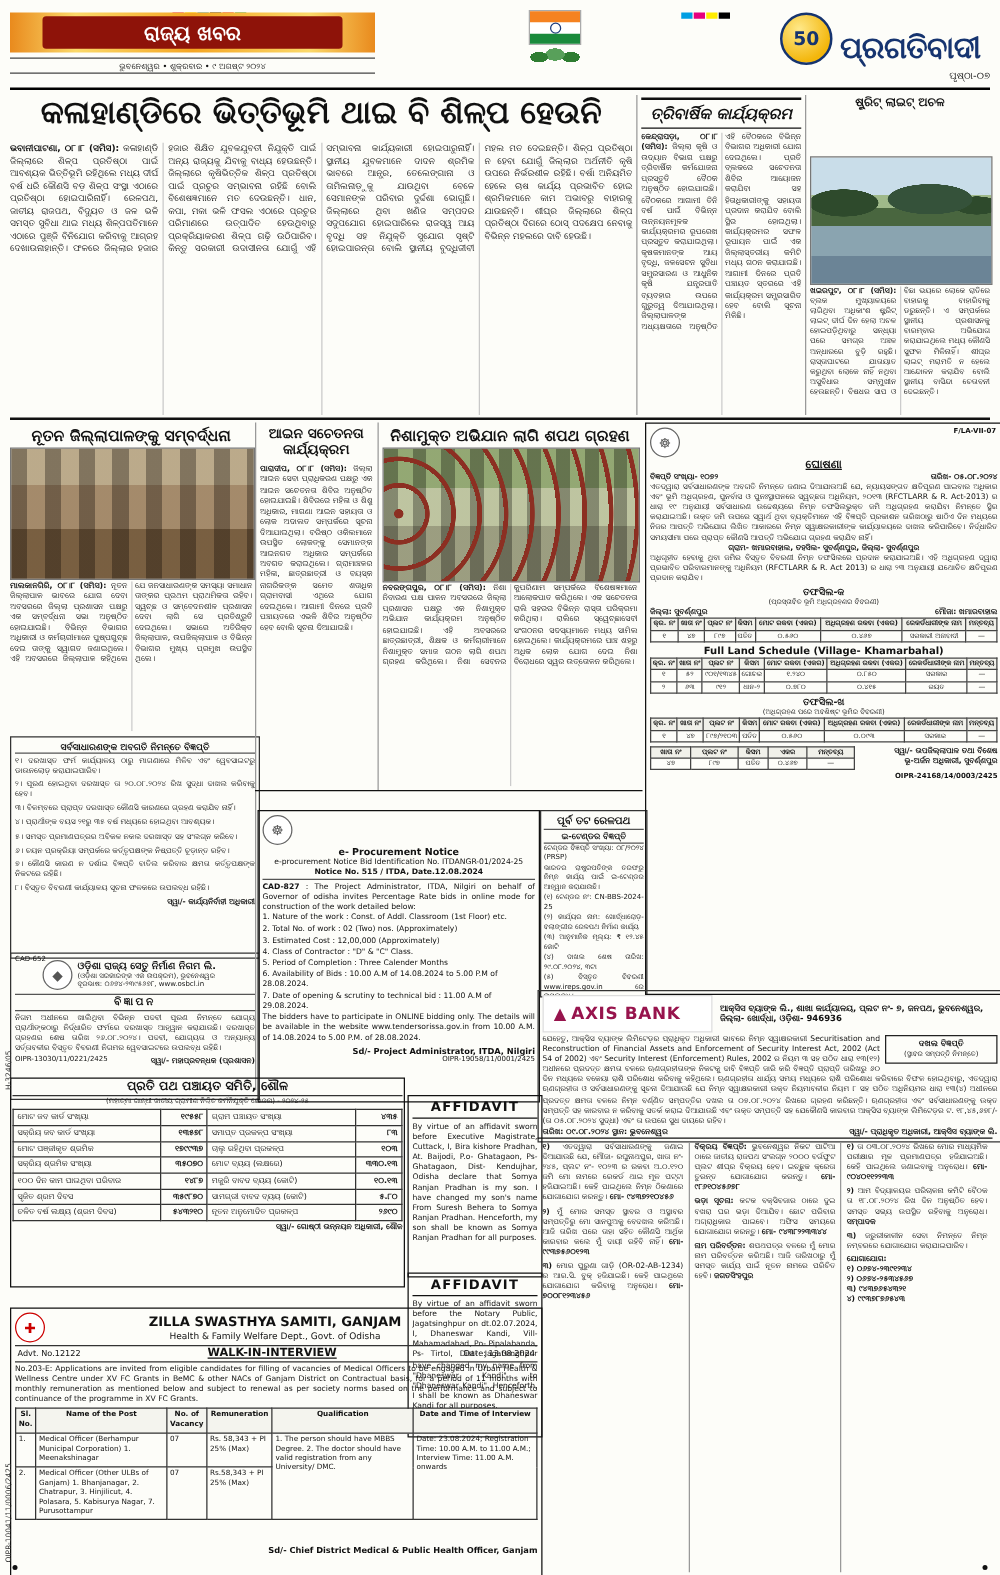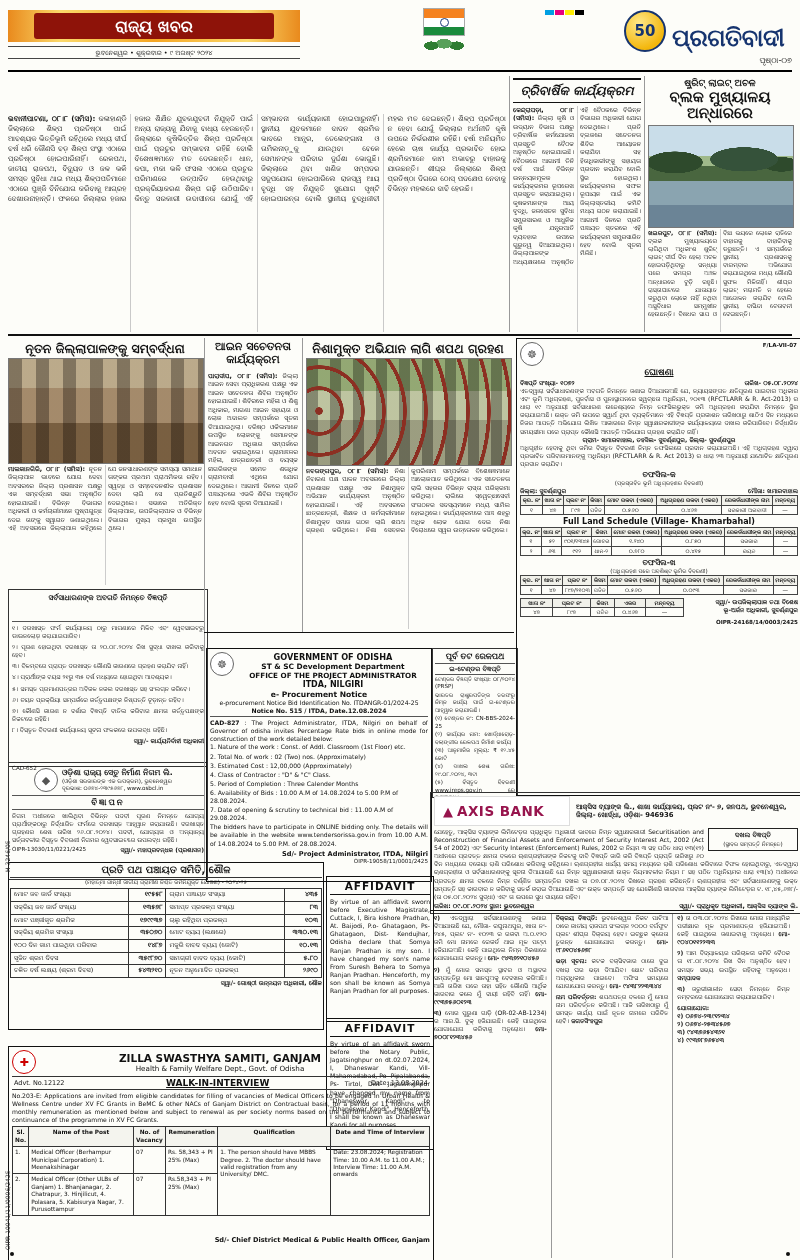--- a/index.html
+++ b/index.html
@@ -113,54 +113,54 @@
   </div>
 
   <div class="abs" style="left:624px;top:8px;width:192px;height:44px;display:flex;align-items:flex-end;gap:6px">
     <div class="logo50">50</div>
     <div class="mastname">ପ୍ରଗତିବାଦୀ</div>
   </div>
   <div class="abs r t8" style="left:600px;top:56px;width:192px">ପୃଷ୍ଠା-୦୭</div>
 
   <div class="abs" style="left:8px;top:70px;width:784px;border-top:2.2px solid #000"></div>
 
+  <div class="abs h-lead c clip" style="left:8px;top:77px;width:498px;height:33px">କଳାହାଣ୍ଡିରେ ଭିତ୍ତିଭୂମି ଥାଇ ବି ଶିଳ୍ପ ହେଉନି</div>
   <div class="abs cols4 j t7 clip" style="left:8px;top:114px;width:498px;height:218px">
     <b>ଭବାନୀପାଟଣା, ୦୮।୮ (ସମିସ):</b>
     <span>କଳାହାଣ୍ଡି ଜିଲ୍ଲାରେ ଶିଳ୍ପ ପ୍ରତିଷ୍ଠା ପାଇଁ ଆବଶ୍ୟକ ଭିତ୍ତିଭୂମି ରହିଥିଲେ ମଧ୍ୟ ଦୀର୍ଘ ବର୍ଷ ଧରି କୌଣସି ବଡ଼ ଶିଳ୍ପ ସଂସ୍ଥା ଏଠାରେ ପ୍ରତିଷ୍ଠା ହୋଇପାରିନାହିଁ। ରେଳପଥ, ଜାତୀୟ ରାଜପଥ, ବିଦ୍ୟୁତ ଓ ଜଳ ଭଳି ସମସ୍ତ ସୁବିଧା ଥାଇ ମଧ୍ୟ ଶିଳ୍ପପତିମାନେ ଏଠାରେ ପୁଞ୍ଜି ବିନିଯୋଗ କରିବାକୁ ଆଗ୍ରହ ଦେଖାଉନାହାନ୍ତି। ଫଳରେ ଜିଲ୍ଲାର ହଜାର ହଜାର ଶିକ୍ଷିତ ଯୁବକଯୁବତୀ ନିଯୁକ୍ତି ପାଇଁ ଅନ୍ୟ ରାଜ୍ୟକୁ ଯିବାକୁ ବାଧ୍ୟ ହେଉଛନ୍ତି। ଜିଲ୍ଲାରେ କୃଷିଭିତ୍ତିକ ଶିଳ୍ପ ପ୍ରତିଷ୍ଠା ପାଇଁ ପ୍ରଚୁର ସମ୍ଭାବନା ରହିଛି ବୋଲି ବିଶେଷଜ୍ଞମାନେ ମତ ଦେଉଛନ୍ତି। ଧାନ, କପା, ମକା ଭଳି ଫସଲ ଏଠାରେ ପ୍ରଚୁର ପରିମାଣରେ ଉତ୍ପାଦିତ ହେଉଥିବାରୁ ପ୍ରକ୍ରିୟାକରଣ ଶିଳ୍ପ ଗଢ଼ି ଉଠିପାରିବ। କିନ୍ତୁ ସରକାରୀ ଉଦାସୀନତା ଯୋଗୁଁ ଏହି ସମ୍ଭାବନା କାର୍ଯ୍ୟକାରୀ ହୋଇପାରୁନାହିଁ। ସ୍ଥାନୀୟ ଯୁବକମାନେ ଦାଦନ ଶ୍ରମିକ ଭାବରେ ଆନ୍ଧ୍ର, ତେଲେଙ୍ଗାନା ଓ ତାମିଲନାଡ଼ୁକୁ ଯାଉଥିବା ବେଳେ ସେମାନଙ୍କ ପରିବାର ଦୁର୍ଦ୍ଦଶା ଭୋଗୁଛି। ଜିଲ୍ଲାରେ ଥିବା ଖଣିଜ ସମ୍ପଦର ସଦୁପଯୋଗ ହୋଇପାରିଲେ ରାଜସ୍ୱ ଆୟ ବୃଦ୍ଧି ସହ ନିଯୁକ୍ତି ସୁଯୋଗ ସୃଷ୍ଟି ହୋଇପାରନ୍ତା ବୋଲି ସ୍ଥାନୀୟ ବୁଦ୍ଧିଜୀବୀ ମହଲ ମତ ଦେଇଛନ୍ତି। ଶିଳ୍ପ ପ୍ରତିଷ୍ଠା ନ ହେବା ଯୋଗୁଁ ଜିଲ୍ଲାର ଅର୍ଥନୀତି କୃଷି ଉପରେ ନିର୍ଭରଶୀଳ ରହିଛି। ବର୍ଷା ଅନିୟମିତ ହେଲେ ଚାଷ କାର୍ଯ୍ୟ ପ୍ରଭାବିତ ହୋଇ ଶ୍ରମିକମାନେ କାମ ଅଭାବରୁ ବାହାରକୁ ଯାଉଛନ୍ତି। ଶୀଘ୍ର ଜିଲ୍ଲାରେ ଶିଳ୍ପ ପ୍ରତିଷ୍ଠା ଦିଗରେ ଠୋସ୍ ପଦକ୍ଷେପ ନେବାକୁ ବିଭିନ୍ନ ମହଲରେ ଦାବି ହେଉଛି।</span>
   </div>
 
   <div class="vr" style="left:509px;top:76px;height:256px"></div>
 
   <div class="abs h-mid c tri-head clip" style="left:513px;top:78px;width:128px">ତ୍ରିବାର୍ଷିକ କାର୍ଯ୍ୟକ୍ରମ</div>
   <div class="abs cols2 j t63 clip" style="left:513px;top:106px;width:128px;height:226px">
     <b>କେନ୍ଦ୍ରାପଡ଼ା, ୦୮।୮ (ସମିସ):</b>
     <span>ଜିଲ୍ଲା କୃଷି ଓ ଉଦ୍ୟାନ ବିଭାଗ ପକ୍ଷରୁ ତ୍ରିବାର୍ଷିକ କର୍ମଯୋଜନା ପ୍ରସ୍ତୁତି ବୈଠକ ଅନୁଷ୍ଠିତ ହୋଇଯାଇଛି। ବୈଠକରେ ଆଗାମୀ ତିନି ବର୍ଷ ପାଇଁ ବିଭିନ୍ନ ଉନ୍ନୟନମୂଳକ କାର୍ଯ୍ୟକ୍ରମର ରୂପରେଖ ପ୍ରସ୍ତୁତ କରାଯାଇଥିଲା। କୃଷକମାନଙ୍କ ଆୟ ବୃଦ୍ଧି, ଜଳସେଚନ ସୁବିଧା ସମ୍ପ୍ରସାରଣ ଓ ଆଧୁନିକ କୃଷି ଯନ୍ତ୍ରପାତି ବ୍ୟବହାର ଉପରେ ଗୁରୁତ୍ୱ ଦିଆଯାଇଥିଲା। ଜିଲ୍ଲାପାଳଙ୍କ ଅଧ୍ୟକ୍ଷତାରେ ଅନୁଷ୍ଠିତ ଏହି ବୈଠକରେ ବିଭିନ୍ନ ବିଭାଗର ଅଧିକାରୀ ଯୋଗ ଦେଇଥିଲେ। ପ୍ରତି ବ୍ଲକରେ ସଚେତନତା ଶିବିର ଆୟୋଜନ କରାଯିବା ସହ ହିତାଧିକାରୀଙ୍କୁ ସହାୟତା ପ୍ରଦାନ କରାଯିବ ବୋଲି ସ୍ଥିର ହୋଇଥିଲା। କାର୍ଯ୍ୟକ୍ରମର ସଫଳ ରୂପାୟନ ପାଇଁ ଏକ ଜିଲ୍ଲାସ୍ତରୀୟ କମିଟି ମଧ୍ୟ ଗଠନ କରାଯାଇଛି। ଆଗାମୀ ଦିନରେ ପ୍ରତି ପଞ୍ଚାୟତ ସ୍ତରରେ ଏହି କାର୍ଯ୍ୟକ୍ରମ ସମ୍ପ୍ରସାରିତ ହେବ ବୋଲି ସୂଚନା ମିଳିଛି।</span>
   </div>
 
   <div class="vr" style="left:644px;top:76px;height:256px"></div>
 
   <div class="abs kick c clip" style="left:648px;top:77px;width:144px">ଷ୍ଟ୍ରିଟ୍ ଲାଇଟ୍ ଅଚଳ</div>
-  <div class="abs bh-head c clip" style="left:648px;top:89px;width:144px;height:34px">ବ୍ଲକ ମୁଖ୍ୟାଳୟ ଅନ୍ଧାରରେ</div>
   <div class="abs ph-pond" style="left:648px;top:125px;width:144px;height:101px"></div>
   <div class="abs cols2 j t6 clip" style="left:648px;top:229px;width:144px;height:103px">
     <b>ଖଇରପୁଟ, ୦୮।୮ (ସମିସ):</b>
     <span>ବ୍ଲକ ମୁଖ୍ୟାଳୟରେ ଲାଗିଥିବା ଅଧିକାଂଶ ଷ୍ଟ୍ରିଟ୍ ଲାଇଟ୍ ଦୀର୍ଘ ଦିନ ହେଲା ଅଚଳ ହୋଇପଡ଼ିଥିବାରୁ ସନ୍ଧ୍ୟା ପରେ ସମଗ୍ର ଅଞ୍ଚଳ ଅନ୍ଧାରରେ ବୁଡ଼ି ରହୁଛି। ରାସ୍ତାଘାଟରେ ଯାତାୟାତ କରୁଥିବା ଲୋକେ ନାହିଁ ନଥିବା ଅସୁବିଧାର ସମ୍ମୁଖୀନ ହେଉଛନ୍ତି। ବିଷଧର ସାପ ଓ ବିଛା ଭୟରେ ଲୋକେ ରାତିରେ ବାହାରକୁ ବାହାରିବାକୁ ଡରୁଛନ୍ତି। ଏ ସମ୍ପର୍କରେ ସ୍ଥାନୀୟ ପ୍ରଶାସନକୁ ବାରମ୍ବାର ଅଭିଯୋଗ କରାଯାଇଥିଲେ ମଧ୍ୟ କୌଣସି ସୁଫଳ ମିଳିନାହିଁ। ଶୀଘ୍ର ଲାଇଟ୍ ମରାମତି ନ ହେଲେ ଆନ୍ଦୋଳନ କରାଯିବ ବୋଲି ସ୍ଥାନୀୟ ବାସିନ୍ଦା ଚେତାବନୀ ଦେଇଛନ୍ତି।</span>
   </div>
 
   <div class="hr" style="left:8px;top:334px;width:784px"></div>
 
   <div class="abs h-sec c clip" style="left:8px;top:341px;width:194px">ନୂତନ ଜିଲ୍ଲାପାଳଙ୍କୁ ସମ୍ବର୍ଦ୍ଧନା</div>
   <div class="abs ph-felic" style="left:8px;top:358px;width:194px;height:104px"></div>
   <div class="abs cols2 j t63 clip" style="left:8px;top:465px;width:194px;height:120px">
     <b>ମାଲକାନଗିରି, ୦୮।୮ (ସମିସ):</b>
     <span>ନୂତନ ଜିଲ୍ଲାପାଳ ଭାବରେ ଯୋଗ ଦେବା ଅବସରରେ ଜିଲ୍ଲା ପ୍ରଶାସନ ପକ୍ଷରୁ ଏକ ସମ୍ବର୍ଦ୍ଧନା ସଭା ଅନୁଷ୍ଠିତ ହୋଇଯାଇଛି। ବିଭିନ୍ନ ବିଭାଗର ଅଧିକାରୀ ଓ କର୍ମଚାରୀମାନେ ପୁଷ୍ପଗୁଚ୍ଛ ଦେଇ ତାଙ୍କୁ ସ୍ୱାଗତ ଜଣାଇଥିଲେ। ଏହି ଅବସରରେ ଜିଲ୍ଲାପାଳ କହିଥିଲେ ଯେ ଜନସାଧାରଣଙ୍କ ସମସ୍ୟା ସମାଧାନ ତାଙ୍କର ପ୍ରଥମ ପ୍ରାଥମିକତା ରହିବ। ସ୍ୱଚ୍ଛ ଓ ସମ୍ବେଦନଶୀଳ ପ୍ରଶାସନ ଦେବା ଲାଗି ସେ ପ୍ରତିଶ୍ରୁତି ଦେଇଥିଲେ। ସଭାରେ ଅତିରିକ୍ତ ଜିଲ୍ଲାପାଳ, ଉପଜିଲ୍ଲାପାଳ ଓ ବିଭିନ୍ନ ବିଭାଗର ମୁଖ୍ୟ ପ୍ରମୁଖ ଉପସ୍ଥିତ ଥିଲେ।</span>
   </div>
 
   <div class="abs box clip" style="left:8px;top:589px;width:192px;height:170px;padding:3px">
-    <div class="b c" style="font-size:7.3px;border-bottom:1px solid #555;padding-bottom:19px;margin-bottom:2px">ସର୍ବସାଧାରଣଙ୍କ ଅବଗତି ନିମନ୍ତେ ବିଜ୍ଞପ୍ତି</div>
+    <div class="b c" style="font-size:7.3px;border-bottom:1px solid #555;padding-bottom:0;margin-bottom:2px">ସର୍ବସାଧାରଣଙ୍କ ଅବଗତି ନିମନ୍ତେ ବିଜ୍ଞପ୍ତି</div>
     <div class="t6 j">
 
     <p>୧। ଦରଖାସ୍ତ ଫର୍ମ କାର୍ଯ୍ୟାଳୟ ଠାରୁ ମାଗଣାରେ ମିଳିବ ଏବଂ ୱେବସାଇଟରୁ ଡାଉନଲୋଡ଼ କରାଯାଇପାରିବ।</p>
         <p>୨। ପୂରଣ ହୋଇଥିବା ଦରଖାସ୍ତ ତା ୨୦.୦୮.୨୦୨୪ ରିଖ ସୁଦ୍ଧା ଦାଖଲ କରିବାକୁ ହେବ।</p>
         <p>୩। ବିଳମ୍ବରେ ପ୍ରାପ୍ତ ଦରଖାସ୍ତ କୌଣସି କାରଣରେ ଗ୍ରହଣ କରାଯିବ ନାହିଁ।</p>
         <p>୪। ପ୍ରାର୍ଥୀଙ୍କ ବୟସ ୨୧ରୁ ୩୫ ବର୍ଷ ମଧ୍ୟରେ ହୋଇଥିବା ଆବଶ୍ୟକ।</p>
         <p>୫। ସମସ୍ତ ପ୍ରମାଣପତ୍ରର ଅବିକଳ ନକଲ ଦରଖାସ୍ତ ସହ ସଂଲଗ୍ନ କରିବେ।</p>
         <p>୬। ଚୟନ ପ୍ରକ୍ରିୟା ସମ୍ପର୍କରେ କର୍ତ୍ତୃପକ୍ଷଙ୍କ ନିଷ୍ପତ୍ତି ଚୂଡ଼ାନ୍ତ ରହିବ।</p>
         <p>୭। କୌଣସି କାରଣ ନ ଦର୍ଶାଇ ବିଜ୍ଞପ୍ତି ବାତିଲ କରିବାର କ୍ଷମତା କର୍ତ୍ତୃପକ୍ଷଙ୍କ ନିକଟରେ ରହିଛି।</p>
         <p>୮। ବିସ୍ତୃତ ବିବରଣୀ କାର୍ଯ୍ୟାଳୟ ସୂଚନା ଫଳକରେ ଉପଲବ୍ଧ ରହିଛି।</p>
@@ -201,26 +201,20 @@
   <div class="abs cols2 j t63 clip" style="left:306px;top:467px;width:204px;height:162px">
     <b>ନବରଙ୍ଗପୁର, ୦୮।୮ (ସମିସ):</b>
     <span>ନିଶା ନିବାରଣ ପକ୍ଷ ପାଳନ ଅବସରରେ ଜିଲ୍ଲା ପ୍ରଶାସନ ପକ୍ଷରୁ ଏକ ନିଶାମୁକ୍ତ ଅଭିଯାନ କାର୍ଯ୍ୟକ୍ରମ ଅନୁଷ୍ଠିତ ହୋଇଯାଇଛି। ଏହି ଅବସରରେ ଛାତ୍ରଛାତ୍ରୀ, ଶିକ୍ଷକ ଓ କର୍ମଚାରୀମାନେ ନିଶାମୁକ୍ତ ସମାଜ ଗଠନ ଲାଗି ଶପଥ ଗ୍ରହଣ କରିଥିଲେ। ନିଶା ସେବନର କୁପରିଣାମ ସମ୍ପର୍କରେ ବିଶେଷଜ୍ଞମାନେ ଆଲୋକପାତ କରିଥିଲେ। ଏକ ସଚେତନତା ରାଲି ସହରର ବିଭିନ୍ନ ରାସ୍ତା ପରିକ୍ରମା କରିଥିଲା। ରାଲିରେ ସ୍ୱେଚ୍ଛାସେବୀ ସଂଗଠନର ସଦସ୍ୟମାନେ ମଧ୍ୟ ସାମିଲ ହୋଇଥିଲେ। କାର୍ଯ୍ୟକ୍ରମରେ ପାଞ୍ଚ ଶହରୁ ଅଧିକ ଲୋକ ଯୋଗ ଦେଇ ନିଶା ବିରୋଧରେ ସ୍ୱର ଉତ୍ତୋଳନ କରିଥିଲେ।</span>
   </div>
 
   <div class="abs" style="left:204px;top:632px;width:310px;border-top:1.5px solid #111"></div>
 
   <div class="abs box2 clip" style="left:206px;top:648px;width:218px;height:226px;padding:3px">
     <div style="display:flex;align-items:flex-start;gap:4px">
       <div class="emb">☸</div>
-      <div class="c" style="flex:1">
-        <div class="b" style="font-size:8.2px">GOVERNMENT OF ODISHA</div>
-        <div class="b" style="font-size:7.4px">ST &amp; SC Development Department</div>
-        <div class="b" style="font-size:7.2px">OFFICE OF THE PROJECT ADMINISTRATOR</div>
-        <div class="b" style="font-size:8px">ITDA, NILGIRI</div>
-      </div>
     </div>
     <div class="b c" style="font-size:7.6px;margin-top:1px">e- Procurement Notice</div>
     <div class="c t6">e-procurement Notice Bid Identification No. ITDANGR-01/2024-25</div>
     <div class="c t6 b" style="border-bottom:1px solid #555;padding-bottom:1px;margin-bottom:2px">Notice No. 515 / ITDA, Date.12.08.2024</div>
     <div class="t6 j">
       <b>CAD-827</b>
       <span>: The Project Administrator, ITDA, Nilgiri on behalf of Governor of odisha invites Percentage Rate bids in online mode for construction of the work detailed below:</span>
     </div>
     <div class="t6">
 

